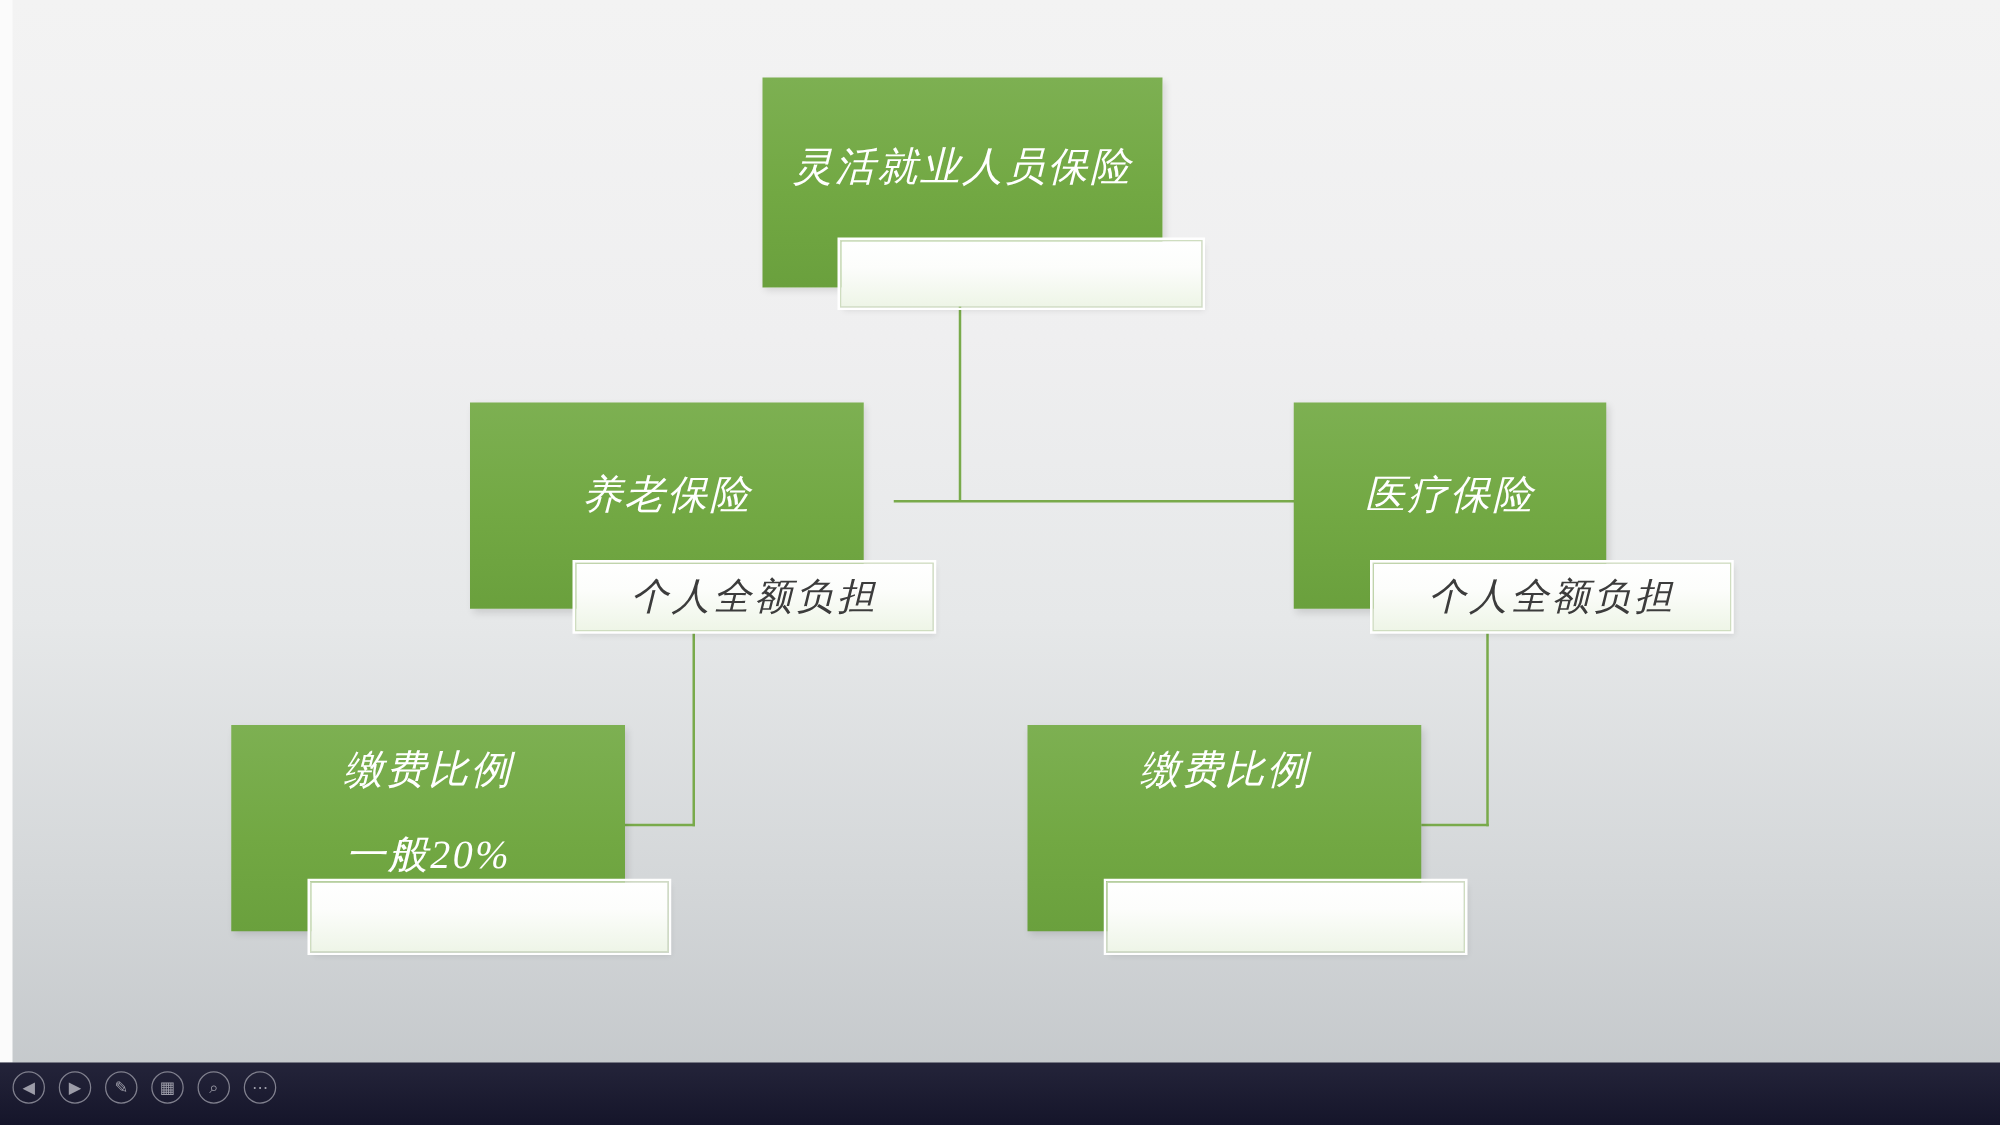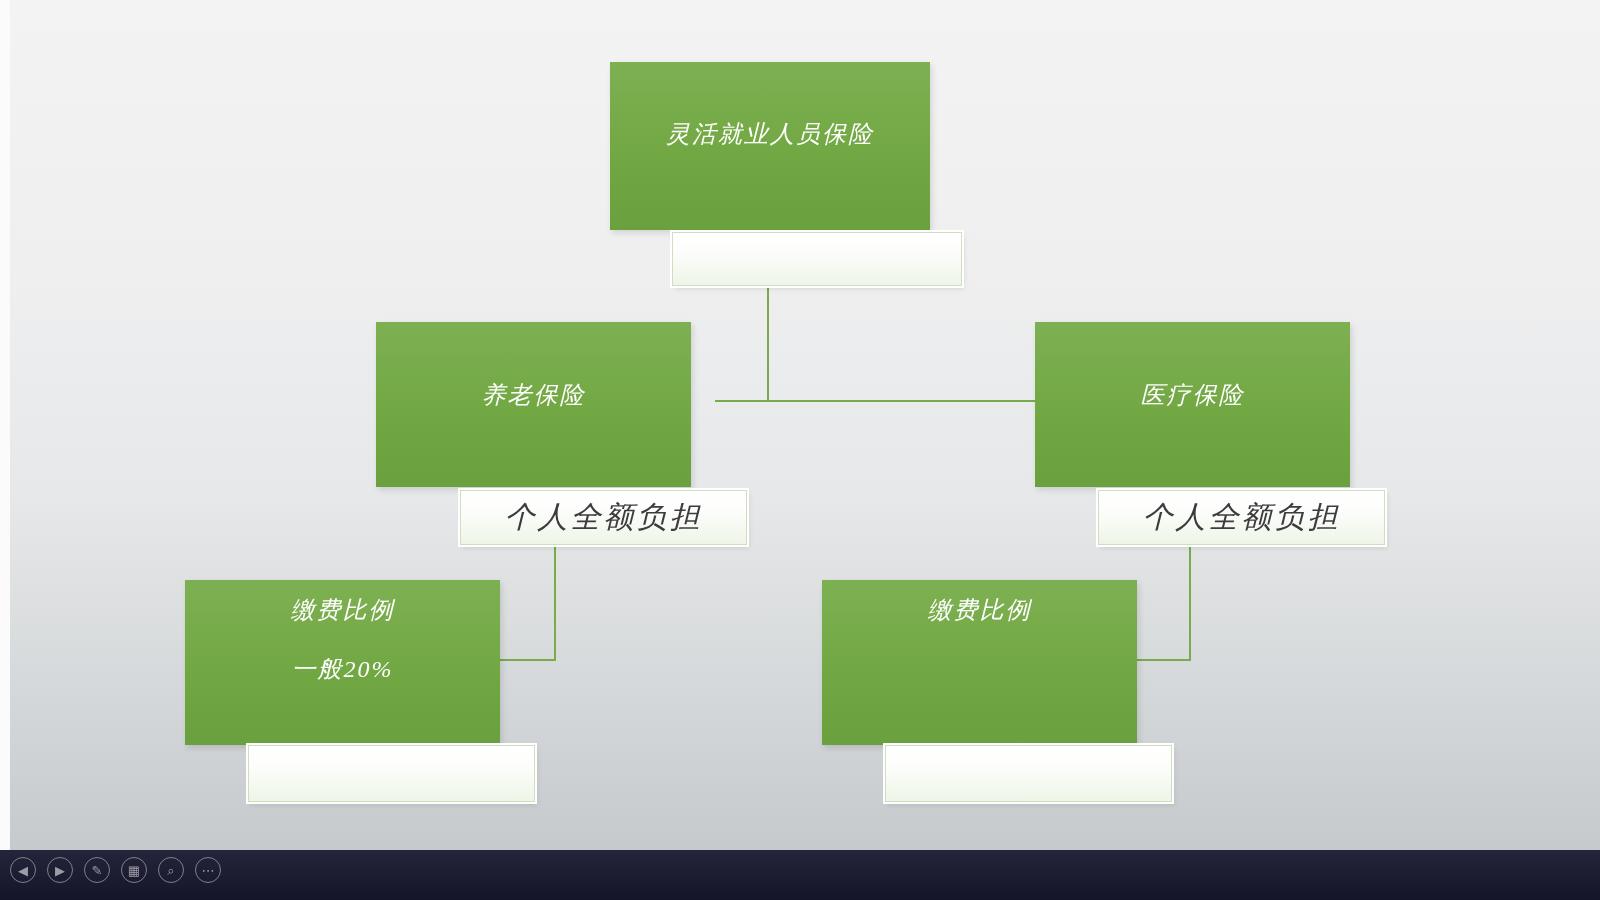--- a/index.html
+++ b/index.html
@@ -18,33 +18,33 @@
   .conn.v{width:2px;}
   .conn.h{height:2px;}
   
   .gbox{
     position:absolute;z-index:2;
     background:linear-gradient(180deg,#7db052 0%,#72a843 55%,#6aa03d 100%);
     box-shadow:2px 3px 6px rgba(0,0,0,0.12);
     display:flex;align-items:center;justify-content:center;
   }
   .glabel{
-    color:#ffffff;font-style:italic;font-size:24px;line-height:1.6;
+    color:#ffffff;font-style:italic;font-size:32px;line-height:1.6;
     text-align:center;letter-spacing:2px;padding:0 14px;
   }
   .gbox.two{flex-direction:column;justify-content:flex-start;padding-top:16px;box-sizing:border-box;}
   .gbox.two .glabel{line-height:1.2;}
   .gbox.two .glabel + .glabel{margin-top:30px;}
   
   .wbar{
     position:absolute;z-index:3;
     background:linear-gradient(180deg,#ffffff 0%,#fcfdfb 40%,#eef5e7 100%);
     border:1px solid #cfddc0;
     box-shadow:0 0 0 2px #ffffff,2px 3px 5px rgba(0,0,0,0.10);
-    display:flex;align-items:center;justify-content:center;margin-top:40px;
+    display:flex;align-items:center;justify-content:center;
   }
   .wbar .wtext{color:#3c3c3c;font-style:italic;font-size:30px;letter-spacing:3px;}
   
   .toolbar{
     position:absolute;left:0;bottom:0;width:1600px;height:50px;z-index:5;
     background:linear-gradient(180deg,#24243a 0%,#15152a 100%);
     display:flex;align-items:flex-start;gap:11px;
     padding:7px 0 0 10px;box-sizing:border-box;
   }
   .tbtn{
@@ -75,21 +75,21 @@
     <span class="wtext"></span>
   </div>
 
   <div class="gbox" style="left:376px;top:322px;width:315px;height:165px;padding-bottom:18px;box-sizing:border-box;">
     <div class="glabel">养老保险</div>
   </div>
   <div class="wbar" style="left:460px;top:450px;width:285px;height:53px;">
     <span class="wtext">个人全额负担</span>
   </div>
 
-  <div class="gbox" style="left:1035px;top:322px;width:315px;height:165px;padding-bottom:18px;box-sizing:border-box;">
+  <div class="gbox" style="left:1035px;top:322px;width:250px;height:165px;padding-bottom:18px;box-sizing:border-box;">
     <div class="glabel">医疗保险</div>
   </div>
   <div class="wbar" style="left:1098px;top:450px;width:285px;height:53px;">
     <span class="wtext">个人全额负担</span>
   </div>
 
   <div class="gbox two" style="left:185px;top:580px;width:315px;height:165px;">
     <div class="glabel">缴费比例</div>
     <div class="glabel">一般20%</div>
   </div>

